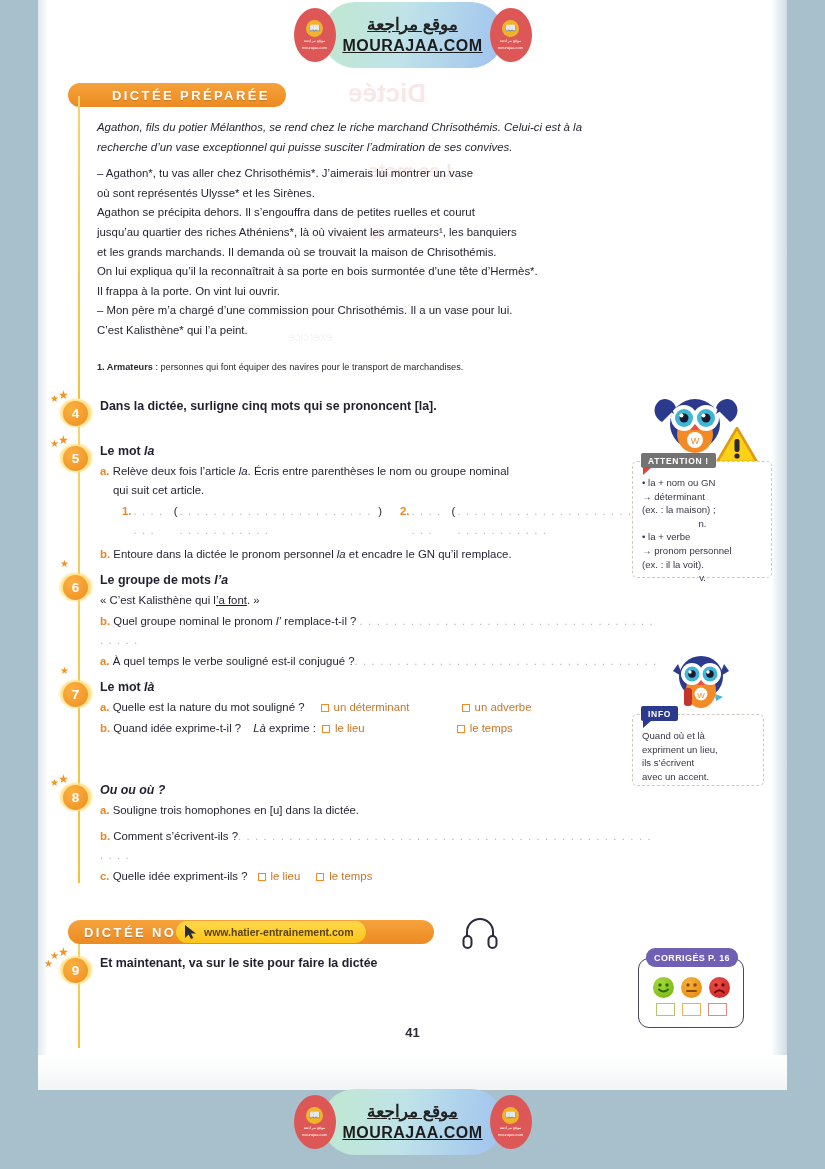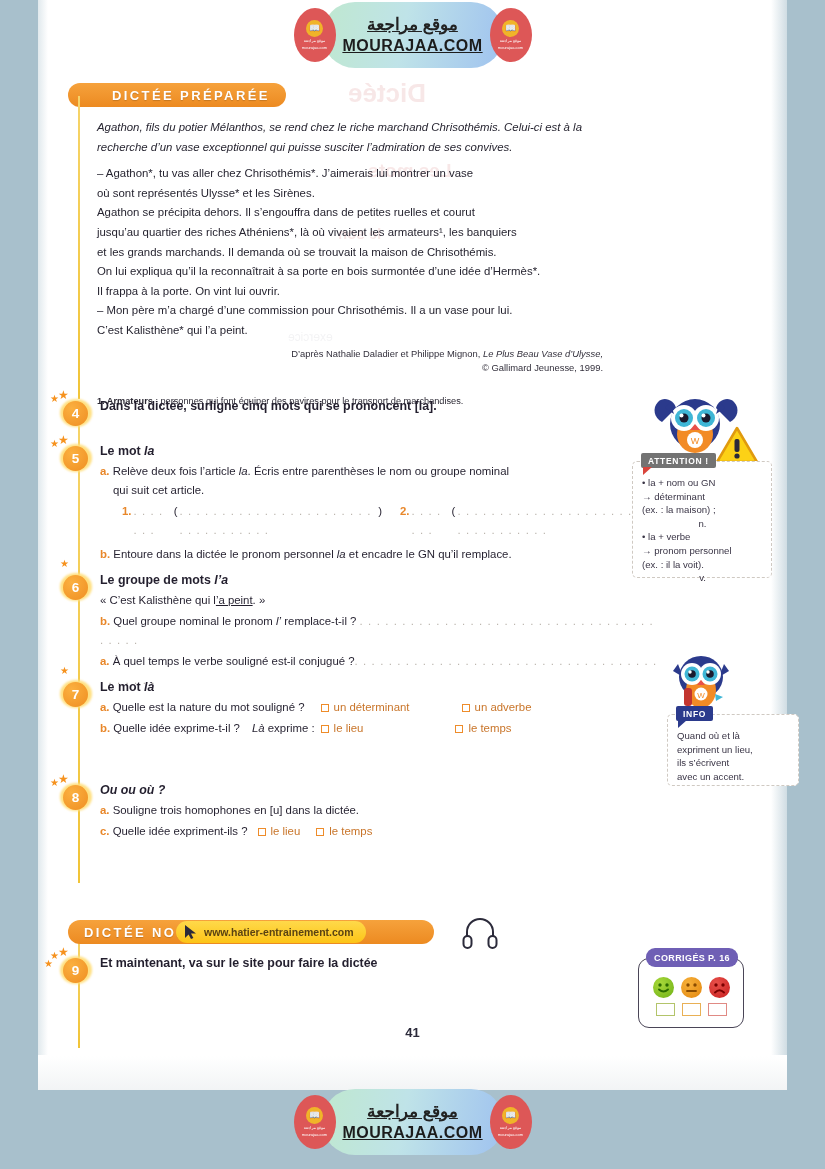--- a/index.html
+++ b/index.html
@@ -222,28 +222,24 @@
 <div class="vrule r3"></div>
 
 <div class="dictee">
   <div class="intro">Agathon, fils du potier Mélanthos, se rend chez le riche marchand Chrisothémis. Celui-ci est à la recherche d’un vase exceptionnel qui puisse susciter l’admiration de ses convives.</div>
   <div style="margin-top:7px;">
     <div>– Agathon*, tu vas aller chez Chrisothémis*. J’aimerais lui montrer un vase</div>
     <div>où sont représentés Ulysse* et les Sirènes.</div>
     <div>Agathon se précipita dehors. Il s’engouffra dans de petites ruelles et courut</div>
     <div>jusqu’au quartier des riches Athéniens*, là où vivaient les armateurs¹, les banquiers</div>
     <div>et les grands marchands. Il demanda où se trouvait la maison de Chrisothémis.</div>
-    <div>On lui expliqua qu’il la reconnaîtrait à sa porte en bois surmontée d’une idée d’Hermès*.</div>
+    <div>On lui expliqua qu’il la reconnaîtrait à sa porte en bois surmontée d’une tête d’Hermès*.</div>
     <div>Il frappa à la porte. On vint lui ouvrir.</div>
     <div>– Mon père m’a chargé d’une commission pour Chrisothémis. Il a un vase pour lui.</div>
     <div>C’est Kalisthène* qui l’a peint.</div>
-  </div>
-  <div class="src">
-    <span>D’après Nathalie Daladier et Philippe Mignon, </span><i>Le Plus Beau Vase d’Ulysse,</i><br>
-    <span>© Gallimard Jeunesse, 1999.</span>
   </div>
   <div class="fnote">
     <b>1. Armateurs</b><span> : personnes qui font équiper des navires pour le transport de marchandises.</span>
   </div>
 </div>
 
 <div class="ex" style="top:398px;">
   <div class="num">
     <span class="star s1">★</span>
     <span class="star s2">★</span>
@@ -295,21 +291,21 @@
   <div class="num">
     <span class="star s3">★</span>
     <div class="glow"></div>
     <div class="disc">6</div>
   </div>
   <div class="exbody">
     <div class="extitle">
       <span>Le groupe de mots </span><i>l’a</i>
     </div>
     <div class="sub">
-      <span>« C’est Kalisthène qui l</span><span class="u">’a peint</span><span>. »</span>
+      <span>« C’est Kalisthène qui l</span><span class="u">’a font</span><span>. »</span>
     </div>
     <div class="sub">
       <span class="lt">b.</span>
       <span>Quel groupe nominal le pronom </span><i>l’</i><span> remplace-t-il ? </span><span class="dots">. . . . . . . . . . . . . . . . . . . . . . . . . . . . . . . . . . . . . . . .</span>
     </div>
     <div class="sub">
       <span class="lt">a.</span>
       <span>À quel temps le verbe souligné est-il conjugué ?</span><span class="dots">. . . . . . . . . . . . . . . . . . . . . . . . . . . . . . . . . . . . . . . . . . .</span>
     </div>
   </div>
@@ -330,21 +326,21 @@
       <span>Quelle est la nature du mot souligné ?</span>
       <span style="width:16px;"></span>
       <span class="cbx"></span>
       <span class="opt">un déterminant</span>
       <span style="width:52px;"></span>
       <span class="cbx"></span>
       <span class="opt">un adverbe</span>
     </div>
     <div class="sub optrow">
       <span class="lt">b.</span>&nbsp;
-      <span>Quelle idée exprime-t-il ?</span>
+      <span>Quand idée exprime-t-il ?</span>
       <span style="width:12px;"></span>
       <i>Là</i>&nbsp;<span> exprime :</span>
       <span style="width:6px;"></span>
       <span class="cbx"></span>
       <span class="opt">le lieu</span>
       <span style="width:92px;"></span>
       <span class="cbx"></span>
       <span class="opt">le temps</span>
     </div>
   </div>
@@ -357,20 +353,24 @@
     <div class="glow"></div>
     <div class="disc">8</div>
   </div>
   <div class="exbody">
     <div class="extitle">
       <i>Ou ou où ?</i>
     </div>
     <div class="sub">
       <span class="lt">a.</span>
       <span>Souligne trois homophones en [u] dans la dictée.</span>
+    </div>
+    <div class="sub" style="margin-top:7px;">
+      <span class="lt">b.</span>
+      <span>Comment s’écrivent-ils ?</span><span class="dots">. . . . . . . . . . . . . . . . . . . . . . . . . . . . . . . . . . . . . . . . . . . . . . . . . . . . .</span>
     </div>
     <div class="sub optrow">
       <span class="lt">c.</span>&nbsp;
       <span>Quelle idée expriment-ils ?</span>
       <span style="width:10px;"></span>
       <span class="cbx"></span>
       <span class="opt">le lieu</span>
       <span style="width:16px;"></span>
       <span class="cbx"></span>
       <span class="opt">le temps</span>
@@ -428,21 +428,21 @@
   <circle cx="26" cy="24" r="3.8" fill="#1a1a2e"></circle>
   <circle cx="44" cy="24" r="3.8" fill="#1a1a2e"></circle>
   <circle cx="24" cy="22" r="1.7" fill="#fff"></circle>
   <circle cx="42" cy="22" r="1.7" fill="#fff"></circle>
   <path d="M35 30 l-4 5 h8 Z" fill="#e8504a"></path>
   <rect x="18" y="38" width="8" height="18" rx="3" fill="#c3352f"></rect>
   <circle cx="35" cy="44" r="6.5" fill="#fff"></circle>
   <text x="35" y="48" font-size="8" text-anchor="middle" fill="#f28b26" font-family="'Liberation Sans',sans-serif">W</text>
   <path d="M49 44 l8 3 l-7 4 Z" fill="#3fb6d6"></path>
 </svg>
-<div class="notebox" style="left:667px; top:714px; width:132px; height:72px;">
+<div class="notebox" style="left:632px; top:714px; width:132px; height:72px;">
   <div class="notetag">INFO</div>
   <div class="notetxt">
     <div>Quand où et là</div>
     <div>expriment un lieu,</div>
     <div>ils s’écrivent</div>
     <div>avec un accent.</div>
   </div>
 </div>
 
 <div class="banner banner-nonprep">DICTÉE NON PRÉPARÉE</div>

